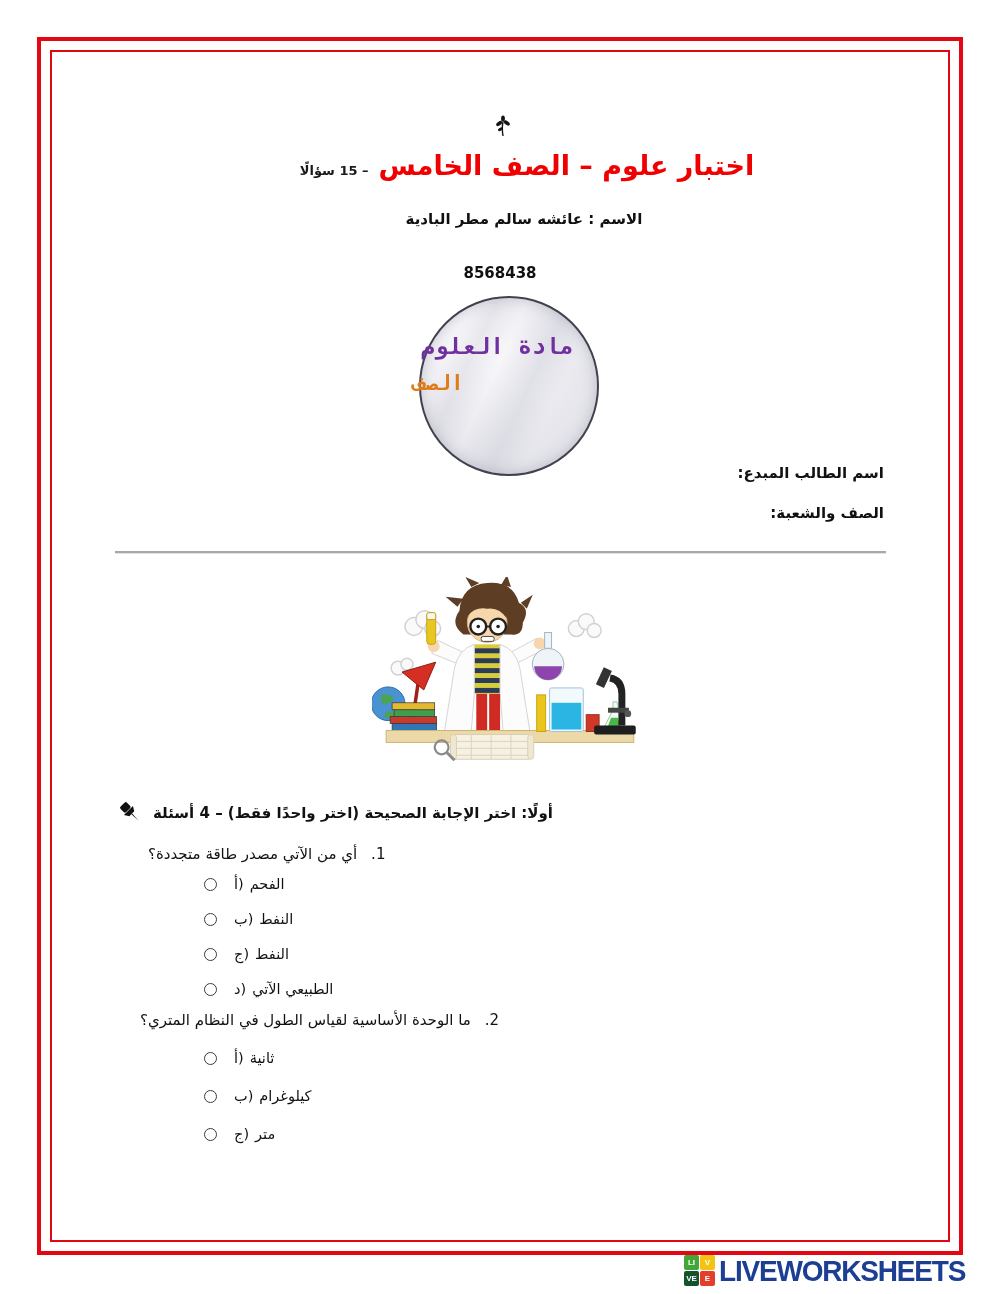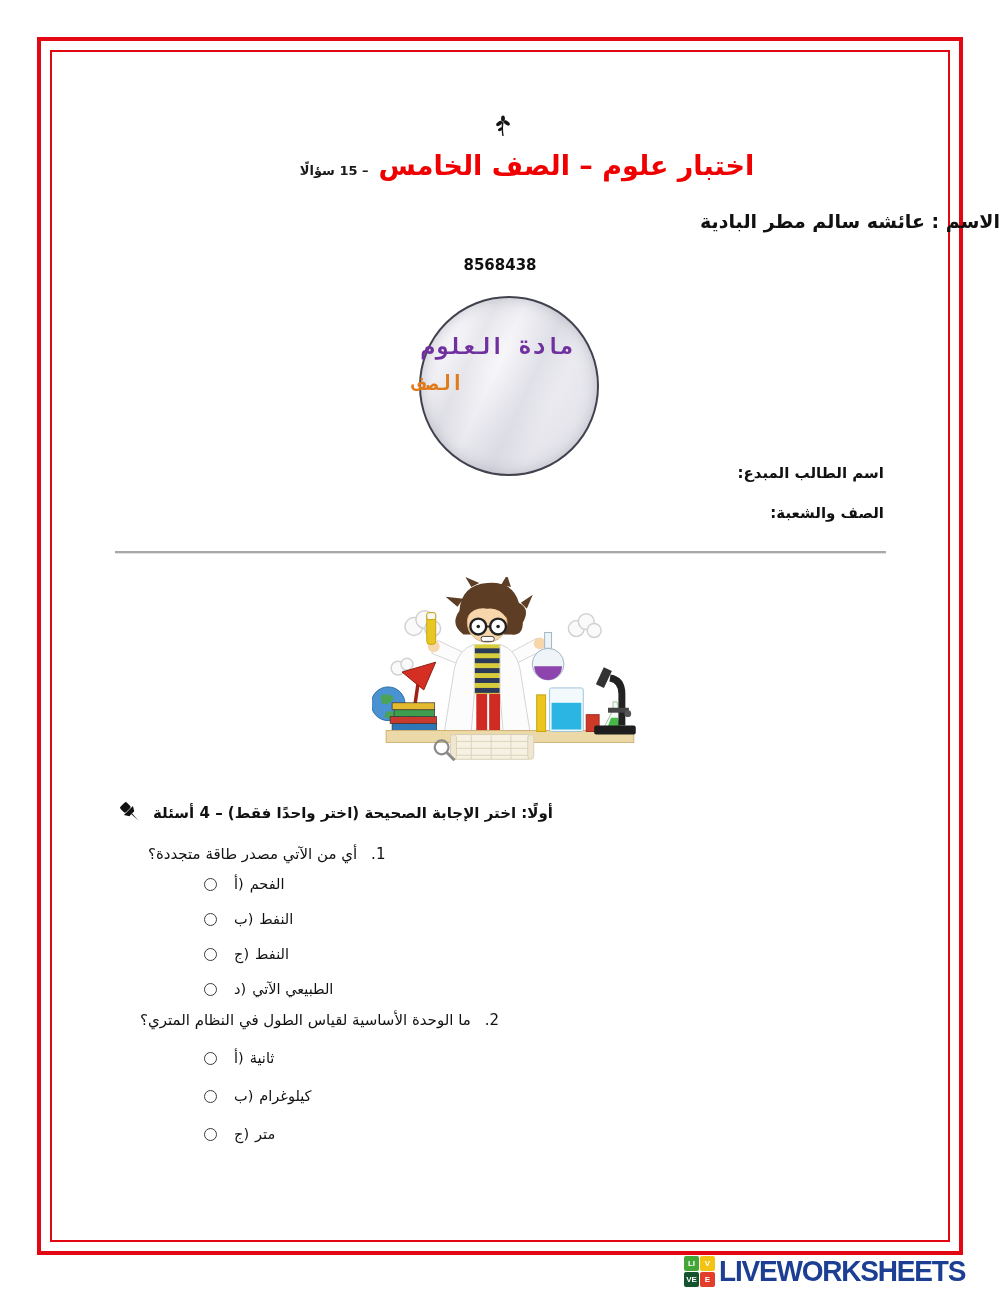--- a/index.html
+++ b/index.html
@@ -7,23 +7,23 @@
         font-family:"DejaVu Sans",sans-serif;color:#111;}
   .border-outer{position:absolute;left:37px;top:37px;right:37px;bottom:39px;
         border:4px solid #e30613;pointer-events:none;}
   .border-inner{position:absolute;left:50px;top:50px;right:50px;bottom:52px;
         border:2px solid #e30613;pointer-events:none;}
   .leaf{position:absolute;left:491px;top:114px;width:24px;height:24px;}
   .title-line{position:absolute;left:0;right:0;top:150px;display:flex;justify-content:center;
         align-items:baseline;direction:rtl;gap:10px;padding-left:54px;}
   .title-red{color:#f00000;font-weight:bold;font-size:27px;}
   .title-suffix{color:#1a1a1a;font-weight:bold;font-size:13px;}
-  .name-line{position:absolute;left:0;right:0;top:210px;direction:rtl;
-        font-weight:bold;font-size:19px;padding-left:48px;}
-  .code-line{position:absolute;left:0;right:0;top:256px;text-align:center;
+  .name-line{position:absolute;left:0;right:0;top:210px;text-align:center;direction:rtl;
+        font-weight:bold;font-size:15px;padding-left:48px;}
+  .code-line{position:absolute;left:0;right:0;top:264px;text-align:center;
         font-weight:bold;font-size:15px;}
   .badge{position:absolute;left:419px;top:296px;width:176px;height:176px;border-radius:50%;
         border:2px solid #42424e;
         background:
           linear-gradient(115deg, rgba(255,255,255,0) 20%, rgba(200,200,210,.35) 30%, rgba(255,255,255,0) 42%, rgba(190,190,205,.3) 58%, rgba(255,255,255,0) 70%),
           radial-gradient(circle at 35% 28%, #fbfbfd 0%, #ececf1 45%, #dcdce4 100%);
         text-align:left;direction:rtl;box-shadow:inset 0 0 14px rgba(120,120,140,.35);font-family:Liberation Mono, monospace;}
   .badge-l1{margin-top:32px;font-weight:bold;font-size:23px;color:#7030a0;line-height:36px;}
   .badge-l2{font-weight:bold;font-size:21px;color:#e07b1a;line-height:38px;transform:translateX(-8px);}
   .badge-l3{font-weight:bold;font-size:26px;color:#e07b1a;line-height:44px;}
@@ -37,21 +37,21 @@
   .q1{left:148px;top:845px;}
   .q2{left:140px;top:1011px;}
   .q-num{font-size:15px;}
   .opt{position:absolute;left:204px;display:flex;direction:ltr;align-items:center;font-size:14.5px;}
   .radio{width:11px;height:11px;border:1.5px solid #3c3c3c;border-radius:50%;background:#fff;
         margin-right:17px;flex:0 0 auto;}
   .opt-label{direction:ltr;unicode-bidi:isolate;margin-right:6px;}
   .opt-text{direction:ltr;unicode-bidi:isolate;}
   .o1a{top:876px;} .o1b{top:911px;} .o1c{top:946px;} .o1d{top:981px;}
   .o2a{top:1050px;} .o2b{top:1088px;} .o2c{top:1126px;}
-  .footer-logo{position:absolute;left:684px;top:1255px;display:flex;align-items:center;gap:4px;cursor:pointer;}
+  .footer-logo{position:absolute;left:684px;top:1255px;display:flex;gap:4px;cursor:pointer;}
   .lw-icon{width:31px;height:31px;display:grid;grid-template-columns:1fr 1fr;grid-template-rows:1fr 1fr;
         gap:1px;}
   .lw-sq{display:flex;align-items:center;justify-content:center;color:#fff;
         font-family:"Liberation Sans",sans-serif;font-weight:bold;font-size:8px;border-radius:2px;}
   .sq-li{background:#43a636;} .sq-v{background:#f2c313;} .sq-ve{background:#14532d;} .sq-e{background:#e23e2b;}
   .lw-word{font-family:"Liberation Sans",sans-serif;font-weight:bold;font-size:28px;
         color:#1c3f94;letter-spacing:-1.2px;transform:scaleY(1.08);}
 </style>
 </head>
 <body>

